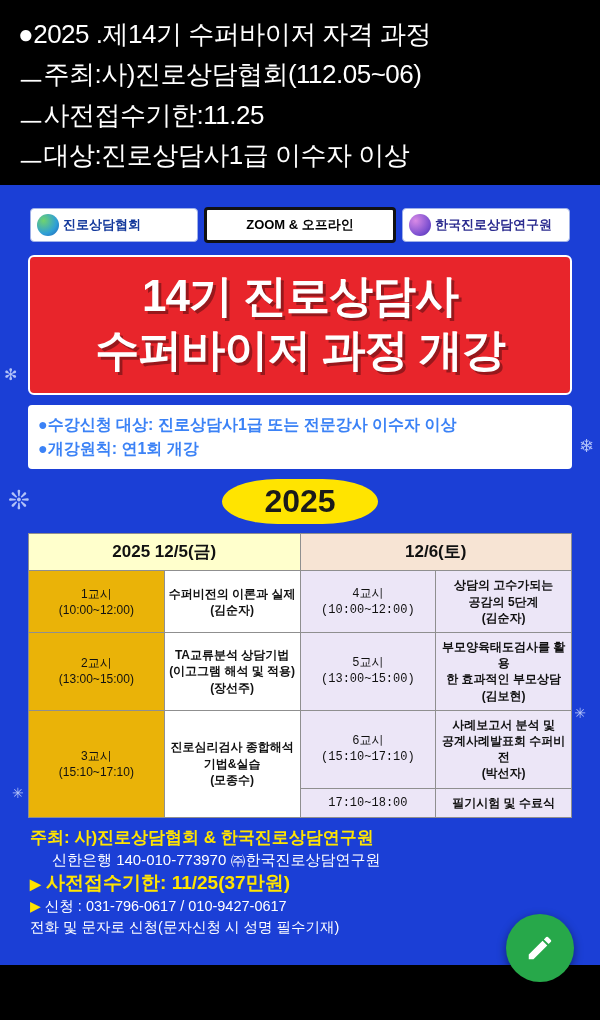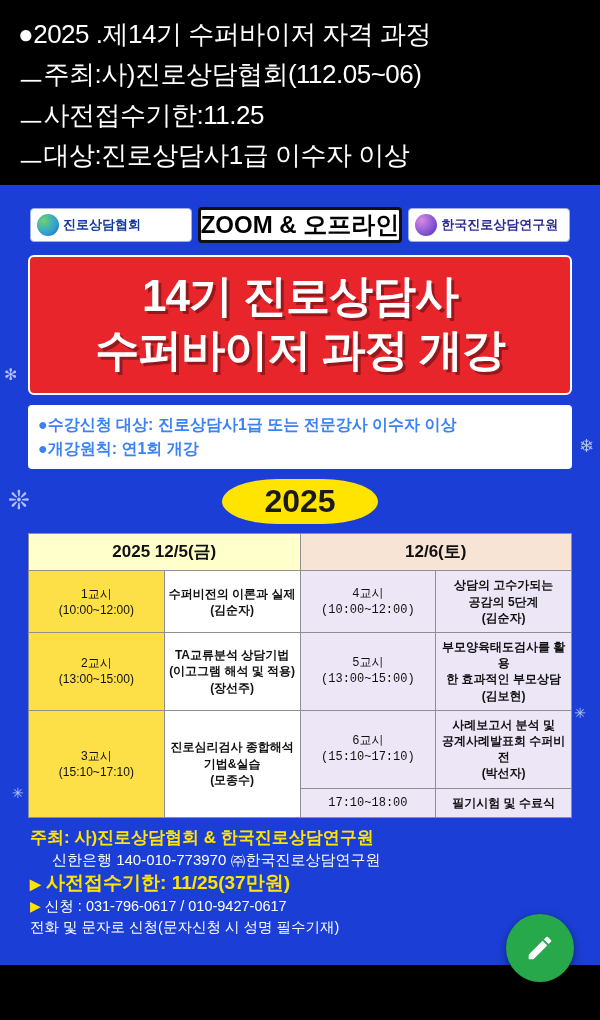--- a/index.html
+++ b/index.html
@@ -88,21 +88,21 @@
   }
   .zoom-box {
     background: #ffffff;
     border: 3px solid #111;
     border-radius: 4px;
     height: 36px;
     flex: 1;
     display: flex;
     align-items: center;
     justify-content: center;
-    font-size: 24px;
+    font-size: 13px;
     font-weight: bold;
     color: #000;
     white-space: nowrap;
   }
 
   
   .headline {
     margin-top: 10px;
     background: #e8252b;
     border: 2px solid #ffffff;
@@ -169,21 +169,21 @@
     padding: 6px 2px;
     line-height: 1.35;
   }
   table.schedule th {
     font-size: 17px;
     font-weight: bold;
     padding: 7px 2px;
   }
   th.day1 { background: #ffffcc; }
   th.day2 { background: #f7e4d4; }
-  td.period { background: #fde047; width: 92px; font-size: 11px; margin-left: 47px; }
+  td.period { background: #eab308; width: 92px; font-size: 11px; margin-left: 47px; }
   td.period2 { background: #ece6f7; width: 92px; font-size: 11px; font-family: Liberation Mono, monospace; }
   td.subject { background: #ffffff; font-weight: bold; font-size: 12.5px; }
   td.subject2 { background: #ece6f7; font-weight: bold; font-size: 12.5px; }
   td.exam { background: #ece6f7; font-weight: bold; font-size: 12.5px; }
 
   
   .footer {
     margin-top: 6px;
     padding: 2px 2px 0 2px;
     color: #ffffff;

